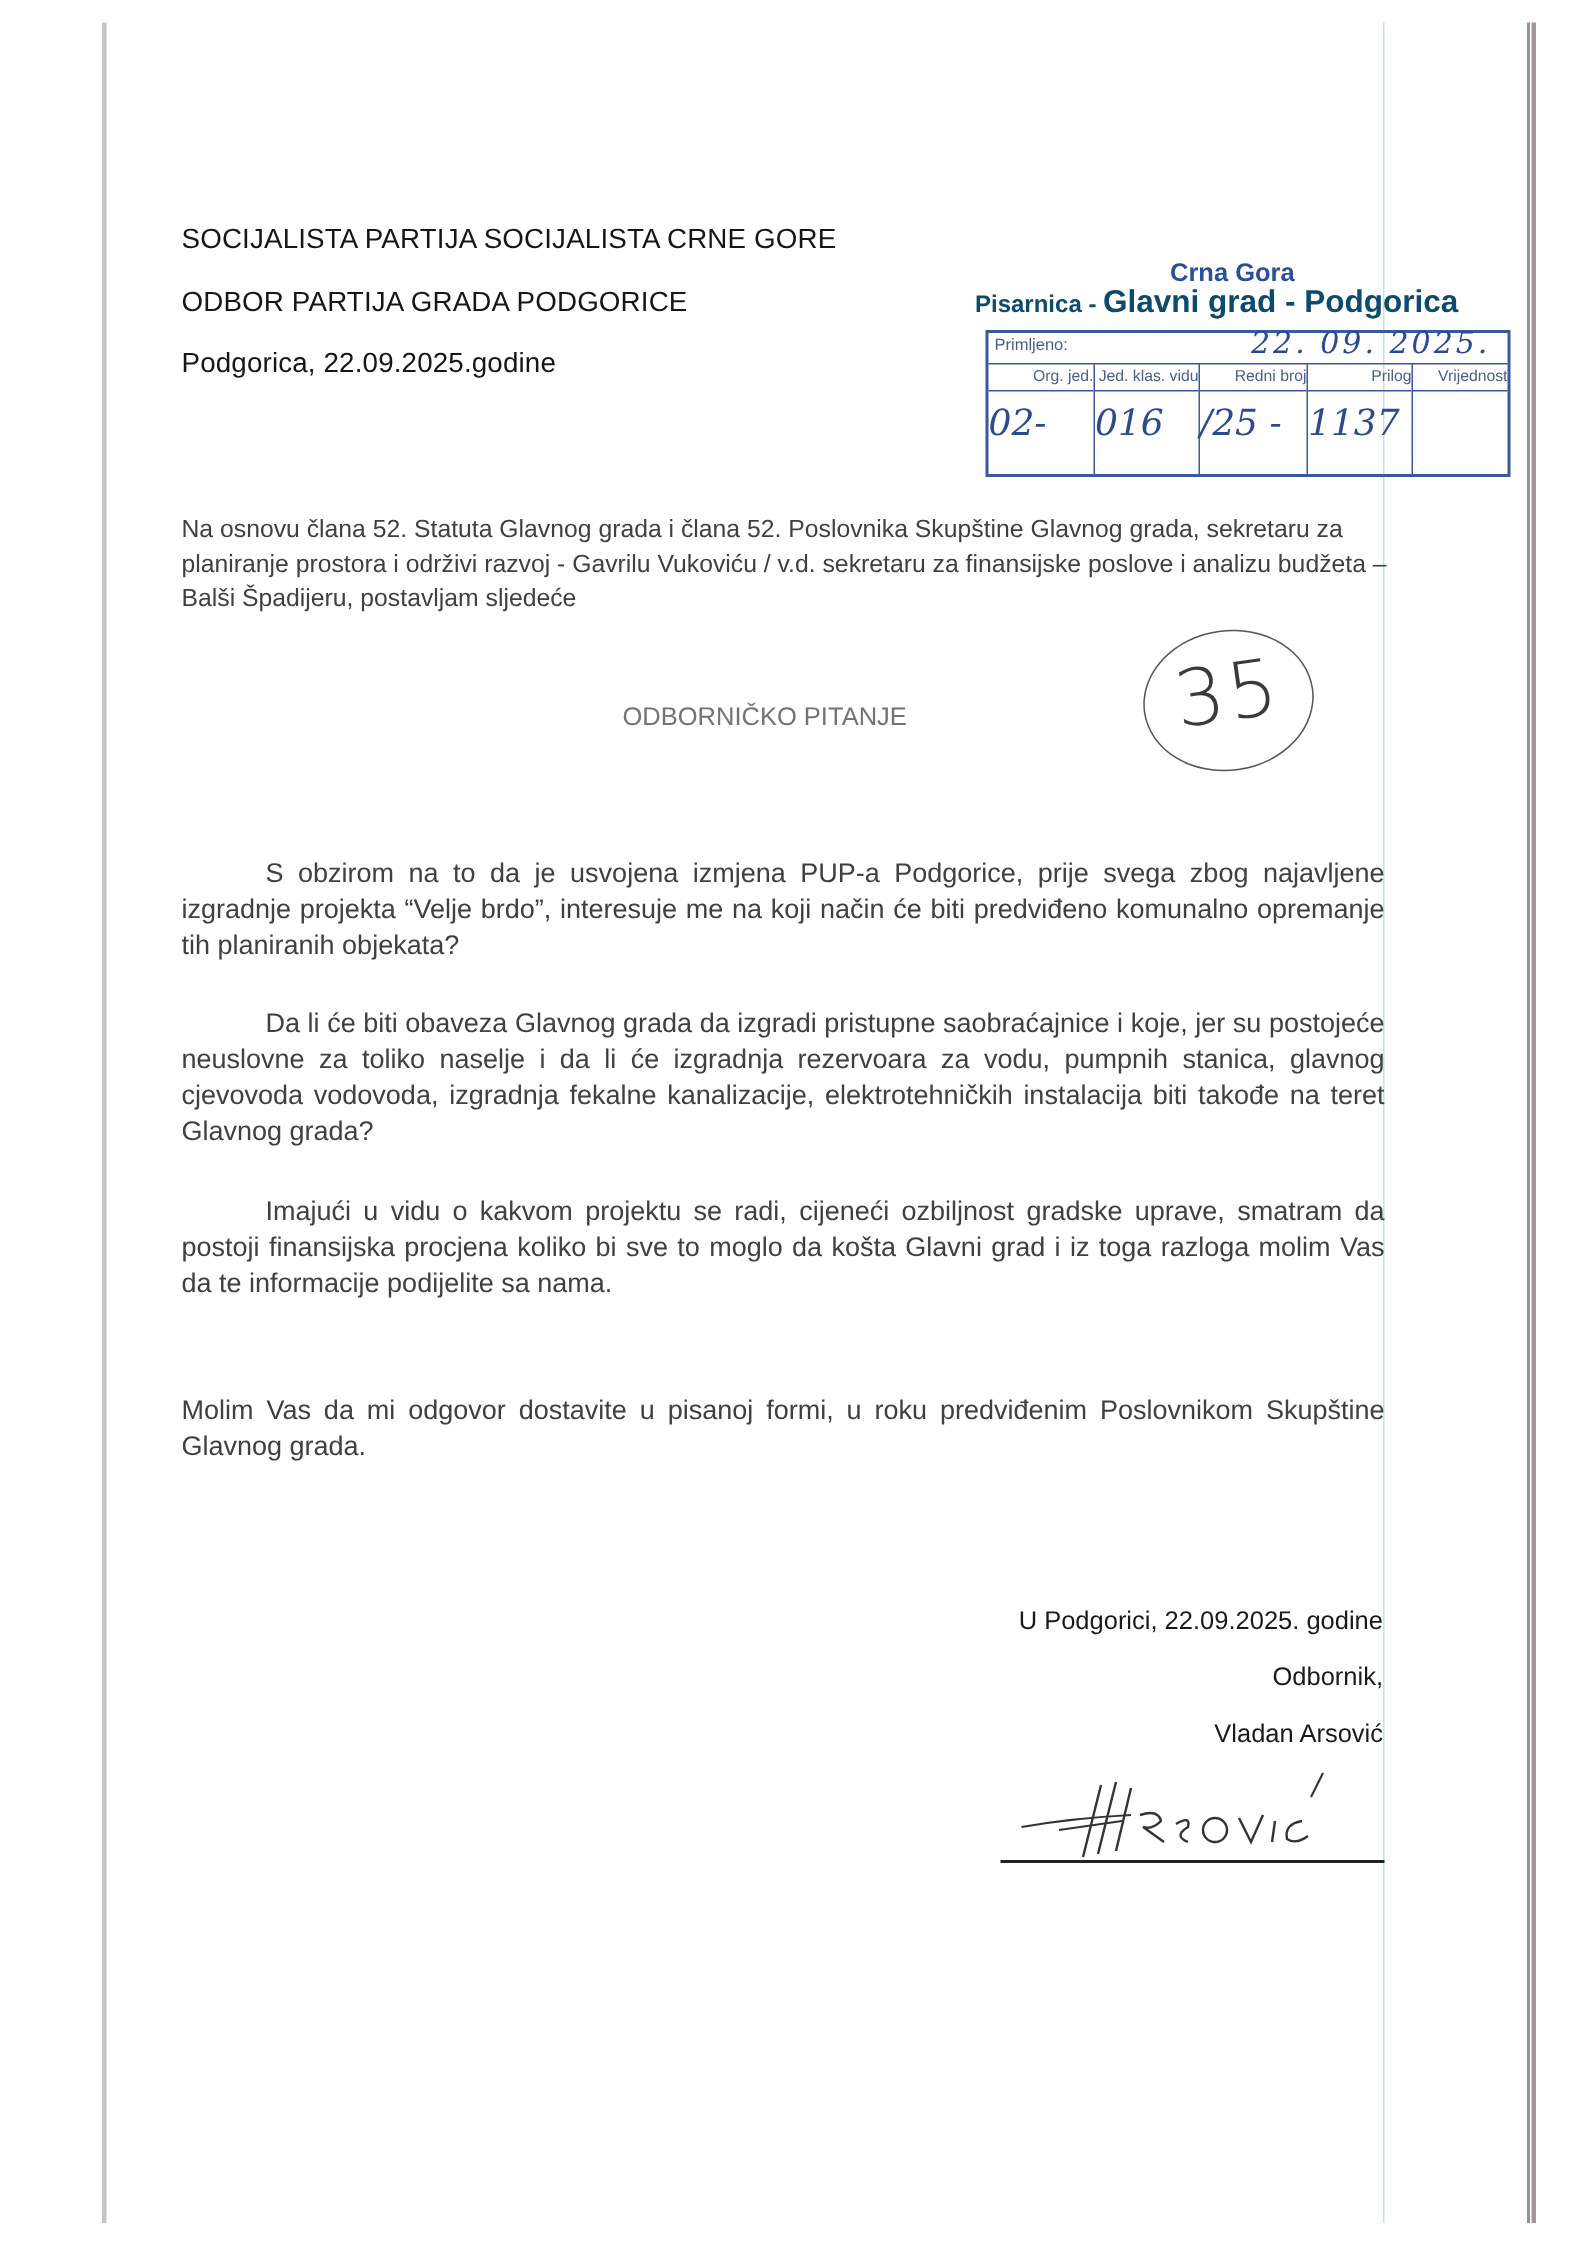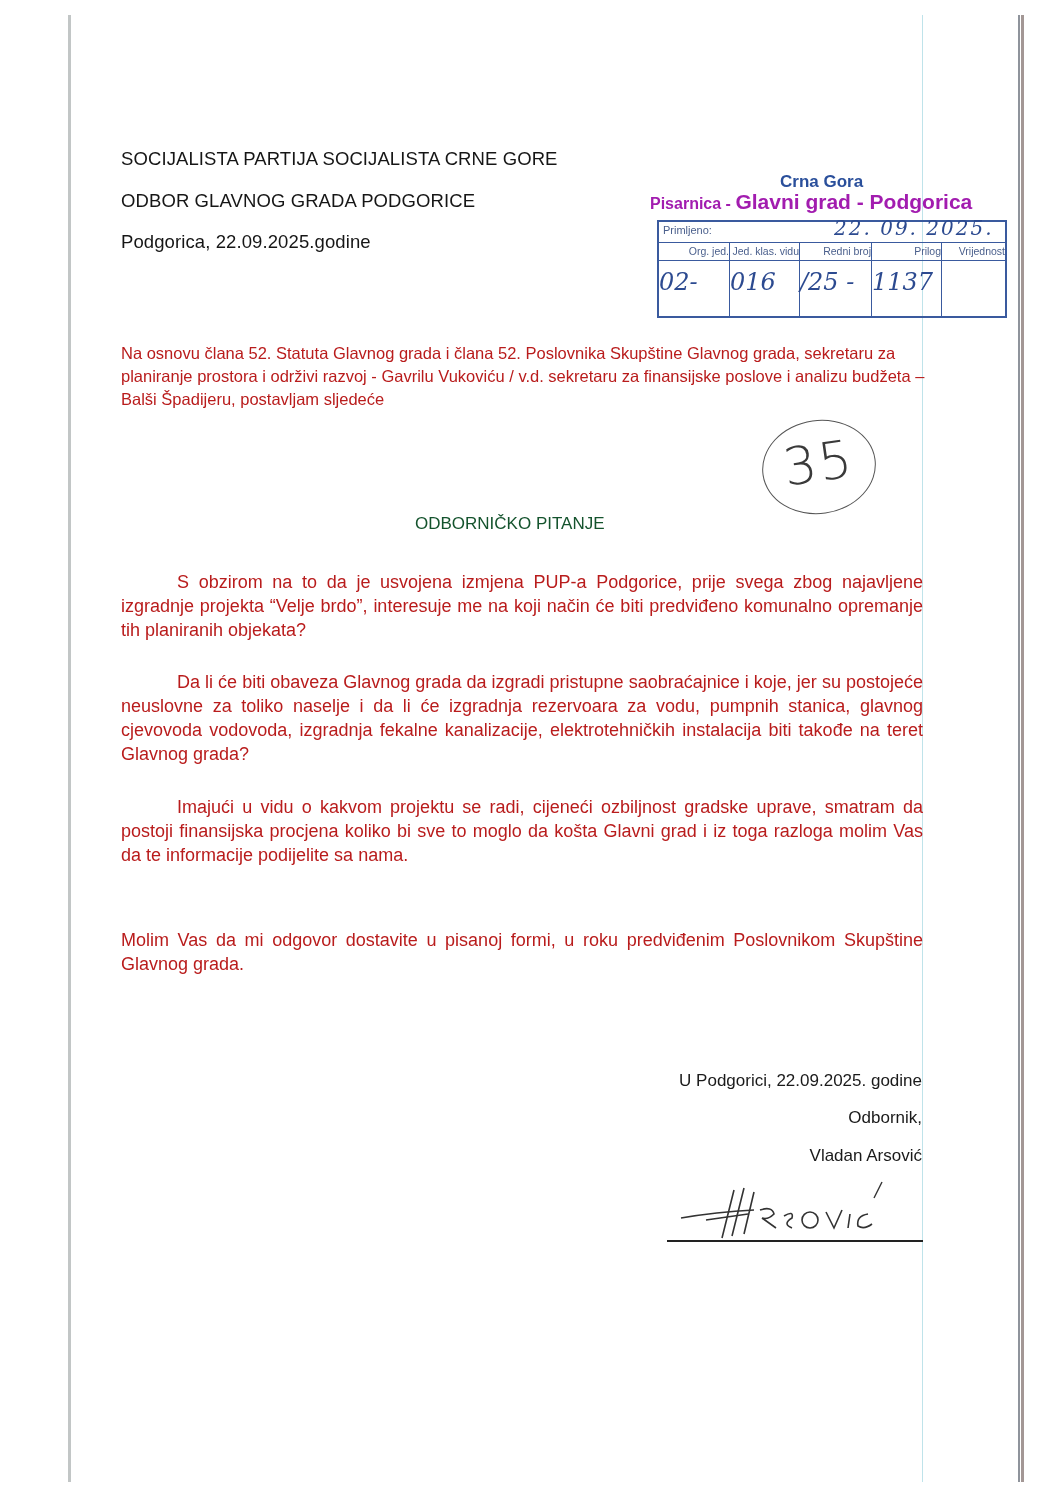--- a/index.html
+++ b/index.html
@@ -14,40 +14,40 @@
     .edge-right-b { left: 1021px; width: 3px; background: #a39795; }
 
     .hdr { position: absolute; left: 121px; font-size: 18.5px; letter-spacing: 0.1px; color: #161616; }
     .hdr1 { top: 148px; }
     .hdr2 { top: 190px; }
     .hdr3 { top: 231px; }
 
     
     .stamp { position: absolute; left: 650px; top: 172px; width: 360px; color: #1f4a9e; }
     .stamp-title1 { position: absolute; left: 130px; top: 0; font-size: 17px; font-weight: bold; color: #2a4f9b; }
-    .stamp-title2 { position: absolute; left: 0; top: 18px; white-space: nowrap; color: #a21caf; }
+    .stamp-title2 { position: absolute; left: 0; top: 18px; white-space: nowrap; color: #0c4a6e; }
     .stamp-title2 .small { font-size: 16px; font-weight: bold; }
     .stamp-title2 .big { font-size: 21px; font-weight: bold; }
     .stamp-box {
       position: absolute; left: 7px; top: 48px; width: 350px; height: 98px;
       border: 2px solid #3a5a9e; box-sizing: border-box; padding-left: 12px;
     }
     .stamp-row1 { position: absolute; left: 0; top: 0; width: 100%; height: 20px; border-bottom: 1.5px solid #3a5a9e; }
     .stamp-label { position: absolute; font-size: 11px; color: #4a5f8c; }
     .stamp-recv-label { left: 4px; top: 2px; }
     .stamp-recv-value { position: absolute; left: 175px; top: -6px; font-family: "DejaVu Serif", serif; font-style: italic; font-size: 20px; color: #2c4a90; letter-spacing: 2px; }
     .stamp-cols { position: absolute; left: 0; top: 20px; width: 100%; height: 76px; display: flex; }
     .stamp-col { position: relative; border-right: 1.5px solid #3a5a9e; box-sizing: border-box; }
     .stamp-col:last-child { border-right: none; }
     .stamp-col-head { height: 18px; border-bottom: 1.5px solid #3a5a9e; font-size: 10.5px; text-align: right; line-height: 18px; color: #4a5f8c; white-space: nowrap; overflow: hidden; }
     .stamp-col-val { position: absolute; left: 0; right: 0; top: 26px; text-align: left; font-family: "DejaVu Serif", serif; font-style: italic; font-size: 24px; color: #2c4a90; }
 
-    .para { position: absolute; left: 121px; width: 800px; font-size: 16.5px; line-height: 23px; color: #b91c1c; }
+    .para { position: absolute; left: 121px; width: 800px; font-size: 16.5px; line-height: 23px; color: #404040; }
     .intro { top: 342px; width: 810px; }
-    .title { position: absolute; left: 415px; top: 468px; font-size: 17px; color: #14532d; margin-top: 46px; }
+    .title { position: absolute; left: 415px; top: 468px; font-size: 17px; color: #737373; }
 
     .circle-num {
       position: absolute; left: 762px; top: 420px; width: 112px; height: 92px;
       border: 1.5px solid #555; border-radius: 50%;
       transform: rotate(-8deg);
     }
     .circle-num span {
       position: absolute; left: 0; right: 0; top: 12px; text-align: center;
       font-family: "DejaVu Sans", sans-serif; font-weight: 200; font-size: 52px; color: #3a3a3a; letter-spacing: 2px;
     }
@@ -68,21 +68,21 @@
   </style>
 </head>
 <body>
 
 <div class="edge edge-left"></div>
 <div class="edge edge-right-cyan"></div>
 <div class="edge edge-right-a"></div>
 <div class="edge edge-right-b"></div>
 
 <div class="hdr hdr1">SOCIJALISTA PARTIJA SOCIJALISTA CRNE GORE</div>
-<div class="hdr hdr2">ODBOR GLAVNOG GRADA PODGORICE</div>
+<div class="hdr hdr2">ODBOR PARTIJA GRADA PODGORICE</div>
 <div class="hdr hdr3">Podgorica, 22.09.2025.godine</div>
 
 <div class="stamp">
   <div class="stamp-title1">Crna Gora</div>
   <div class="stamp-title2">
     <span class="small">Pisarnica - </span><span class="big">Glavni grad - Podgorica</span>
   </div>
   <div class="stamp-box">
     <div class="stamp-row1">
       <span class="stamp-label stamp-recv-label">Primljeno:</span>

